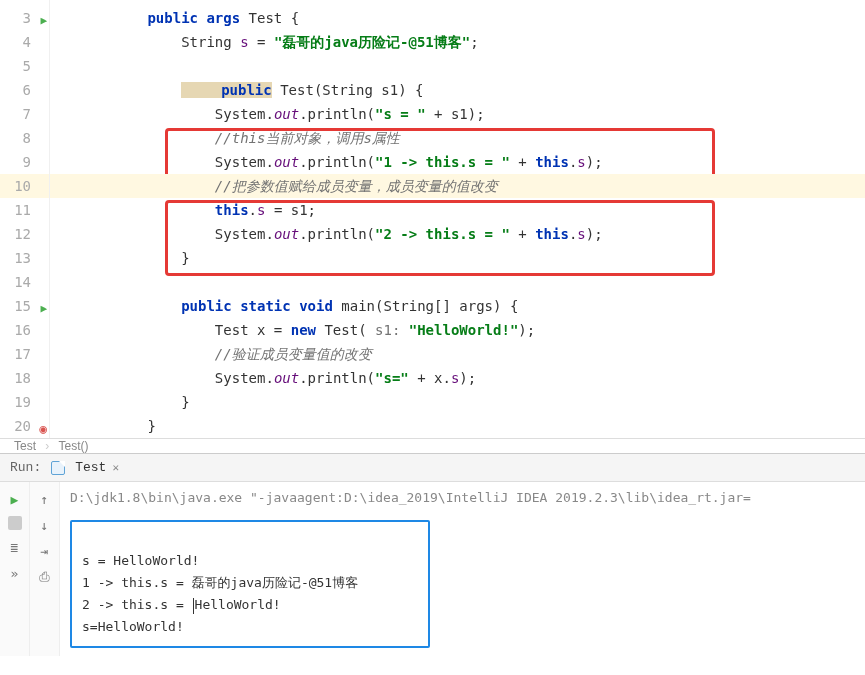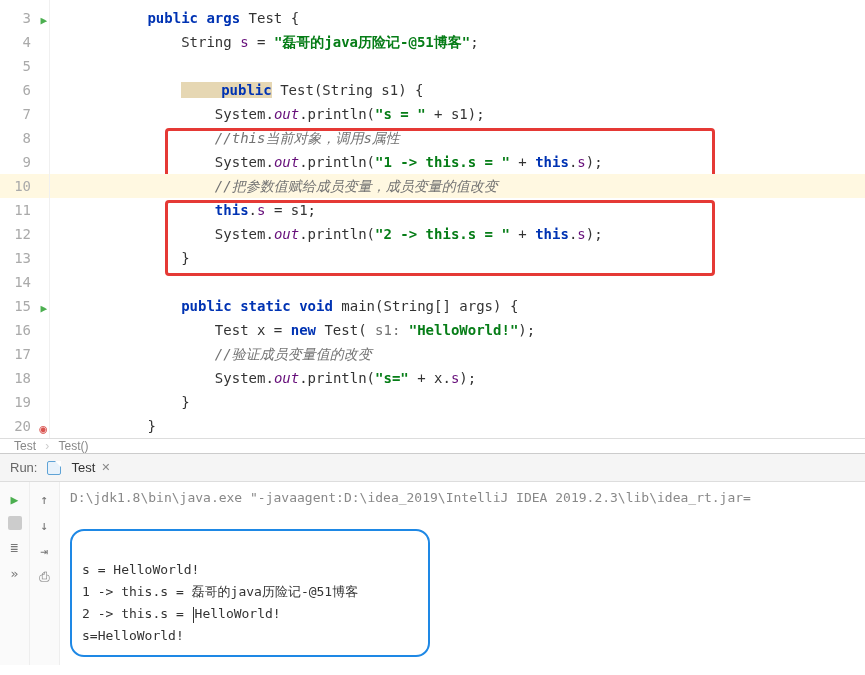--- a/index.html
+++ b/index.html
@@ -62,21 +62,21 @@
     padding: 0 14px;
     color: #888;
     font-size: 12px;
     font-family: -apple-system, "Segoe UI", sans-serif;
   }
   .breadcrumb .sep { margin: 0 6px; color: #ccc; }
   .run-header {
     border-top: 1px solid #ccc;
     background: #f5f5f5;
     padding: 6px 10px;
-    font-family: Liberation Sans, sans-serif;
+    font-family: Liberation Mono, monospace;
     font-size: 13px;
     display: flex;
     align-items: center;
     gap: 10px;
   }
   .run-header .label { color: #666; }
   .rfile-icon {
     display: inline-block;
     width: 14px; height: 14px;
     border: 1px solid #5fa3d6;
@@ -136,29 +136,29 @@
     flex: 1;
     padding: 8px 10px;
     position: relative;
   }
   .console-cmd {
     color: #888;
     font-family: "Consolas", monospace;
     font-size: 13px;
     white-space: pre;
     overflow: hidden;
-    margin-bottom: 24px;
+    margin-bottom: 15px;
   }
   .console-out {
     font-family: "Consolas", monospace;
     font-size: 13px;
     line-height: 22px;
     white-space: pre;
     border: 2.5px solid #1e88e5;
-    border-radius: 14px;
+    border-radius: 2px;
     padding: 6px 10px 8px 10px;
     width: 360px;
   }
   .red-box {
     position: absolute;
     border: 3px solid #e53935;
     border-radius: 4px;
     pointer-events: none;
   }
   .caret {

